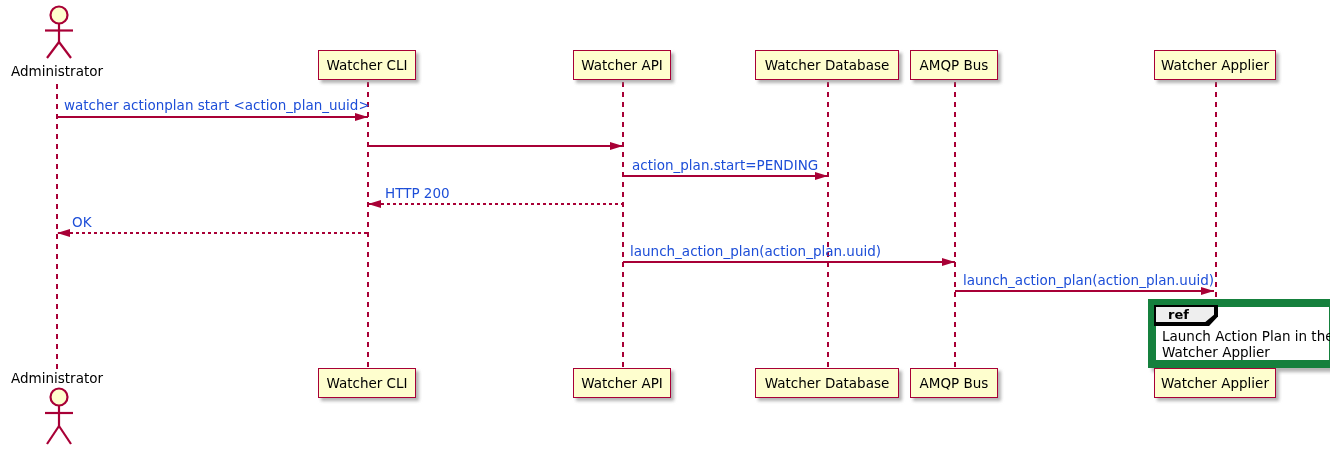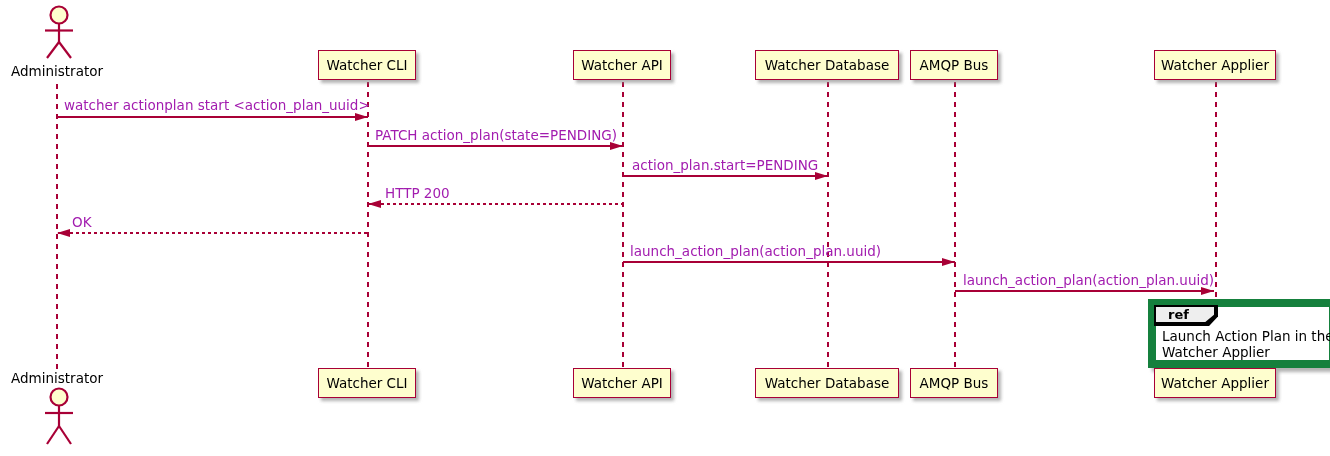--- a/index.html
+++ b/index.html
@@ -11,21 +11,21 @@
     position:absolute;height:28px;background:#FEFECE;border:1.8px solid #A80036;
     box-shadow:3px 3px 3px rgba(140,140,140,0.65);
     display:flex;align-items:center;justify-content:center;
     font-size:13.5px;white-space:nowrap;
   }
   .lifeline{
     position:absolute;width:2px;
     background-image:repeating-linear-gradient(to bottom,#A80036 0px,#A80036 5px,transparent 5px,transparent 10px);
   }
   .mlabel{
-    position:absolute;font-size:13.5px;white-space:nowrap;color:#a21caf;
+    position:absolute;font-size:13.5px;white-space:nowrap;color:#1d4ed8;
   }
   .mline-solid{
     position:absolute;height:2px;background:#A80036;
   }
   .mline-dashed{
     position:absolute;height:2px;
     background-image:repeating-linear-gradient(to right,#A80036 0px,#A80036 3px,transparent 3px,transparent 6px);
   }
   .ah{position:absolute;width:0;height:0;border-style:solid;}
   .ah-right{border-width:4.5px 0 4.5px 13px;border-color:transparent transparent transparent #A80036;}
@@ -82,21 +82,20 @@
   <div class="pbox" style="left:318px;top:50px;width:96px;">Watcher CLI</div>
   <div class="pbox" style="left:573px;top:50px;width:96px;">Watcher API</div>
   <div class="pbox" style="left:755px;top:50px;width:142px;">Watcher Database</div>
   <div class="pbox" style="left:910px;top:50px;width:86px;">AMQP Bus</div>
   <div class="pbox" style="left:1154px;top:50px;width:120px;">Watcher Applier</div>
 
   <div class="mlabel" style="left:64px;top:97px;">watcher actionplan start &lt;action_plan_uuid&gt;</div>
   <div class="mline-solid" style="left:57px;top:116px;width:311px;"></div>
   <div class="ah ah-right" style="left:355px;top:112.5px;"></div>
 
-  <div class="mlabel" style="left:375px;top:127px;">PATCH action_plan(state=PENDING)</div>
   <div class="mline-solid" style="left:368px;top:145px;width:255px;"></div>
   <div class="ah ah-right" style="left:610px;top:141.5px;"></div>
 
   <div class="mlabel" style="left:632px;top:157px;">action_plan.start=PENDING</div>
   <div class="mline-solid" style="left:623px;top:175px;width:205px;"></div>
   <div class="ah ah-right" style="left:815px;top:171.5px;"></div>
 
   <div class="mlabel" style="left:385px;top:185px;text-align:right;">HTTP 200</div>
   <div class="mline-dashed" style="left:369px;top:203px;width:254px;"></div>
   <div class="ah ah-left" style="left:368px;top:199.5px;"></div>

